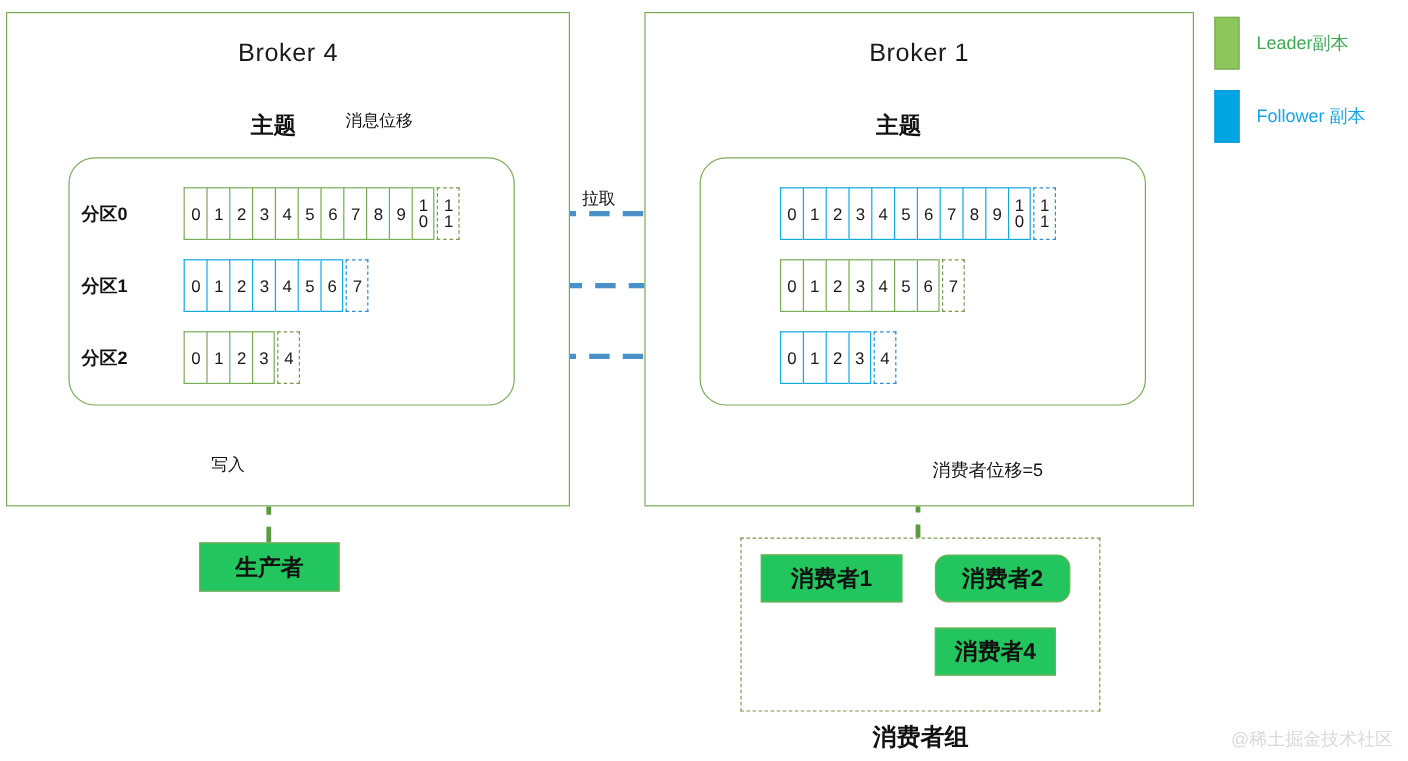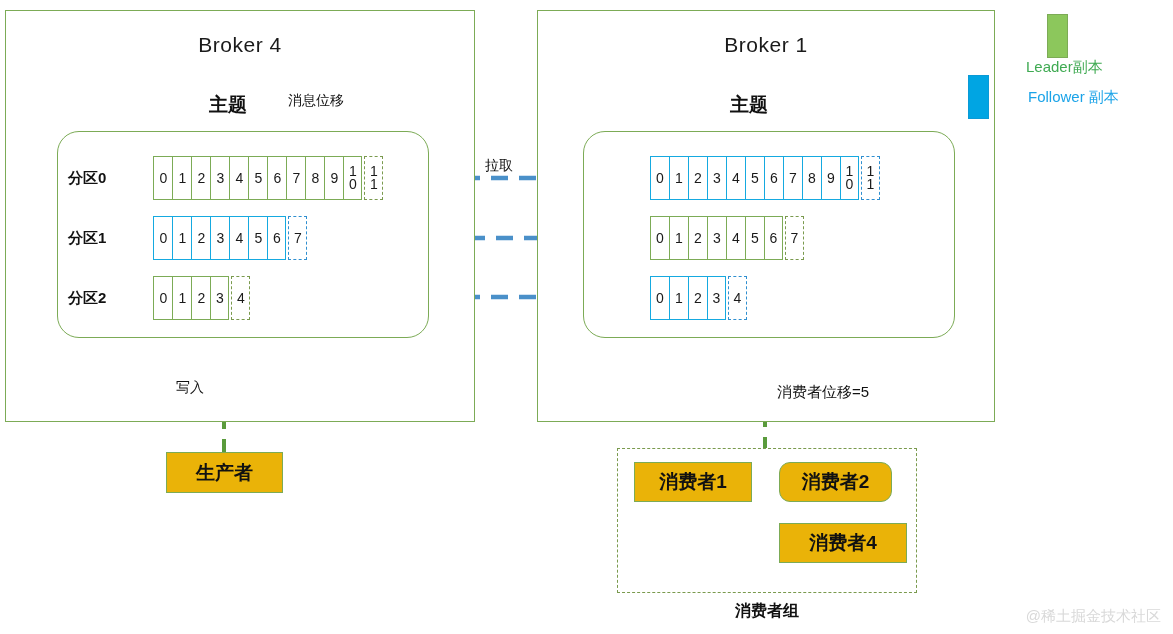--- a/index.html
+++ b/index.html
@@ -100,40 +100,40 @@
   .legend-text {
     margin-left: 14px;
     font-size: 15px;
     white-space: nowrap;
   }
 
   
   .plain-box {
     position: absolute;
     border: 1px solid #7cab56;
-    background: #eab308;
+    background: #22c55e;
     box-sizing: border-box;
     display: flex;
     align-items: center;
     justify-content: center;
     font-size: 19px;
     font-weight: 600;
     color: #111;
   }
   .cg-box {
     position: absolute;
     border: 1.2px dashed #7a9a4e;
     background: #fff;
     box-sizing: border-box;
   }
   .cg-caption {
     position: absolute;
     width: 100%;
     text-align: center;
-    font-size: 16px;
+    font-size: 20px;
     font-weight: 600;
     color: #111;
   }
 
   
   .anno {
     position: absolute;
     font-size: 14px;
     color: #111;
     white-space: nowrap;
@@ -328,31 +328,31 @@
   </div>
 
   <div class="cg-box" style="left:617px; top:448px; width:300px; height:145px;"></div>
 
   <div class="plain-box" style="left:634px; top:462px; width:118px; height:40px;">
     <span>消费者1</span>
   </div>
   <div class="plain-box" style="left:779px; top:462px; width:113px; height:40px;border-radius:11px;">
     <span>消费者2</span>
   </div>
-  <div class="plain-box" style="left:779px; top:523px; width:128px; height:40px;">
+  <div class="plain-box" style="left:779px; top:523px; width:101px; height:40px;">
     <span>消费者4</span>
   </div>
 
   <div class="cg-caption" style="left:617px; top:601px; width:300px;">消费者组</div>
 
-  <div class="legend-item" style="left:1012px; top:14px;flex-direction:column;">
+  <div class="legend-item" style="left:1012px; top:14px;">
     <div class="legend-swatch" style="background:#8CC75C; border:1px solid #7cab56;"></div>
     <div class="legend-text" style="color:#3faa52;">Leader副本</div>
   </div>
 
-  <div class="legend-item" style="left:968px; top:75px;gap:25px;">
+  <div class="legend-item" style="left:1012px; top:75px;">
     <div class="legend-swatch" style="background:#00A5E3; border:1px solid #0a9ad6;"></div>
     <div class="legend-text" style="color:#1aa3e8;">Follower 副本</div>
   </div>
 
   <div class="watermark">@稀土掘金技术社区</div>
 
 </div>
 
 </body></html>

